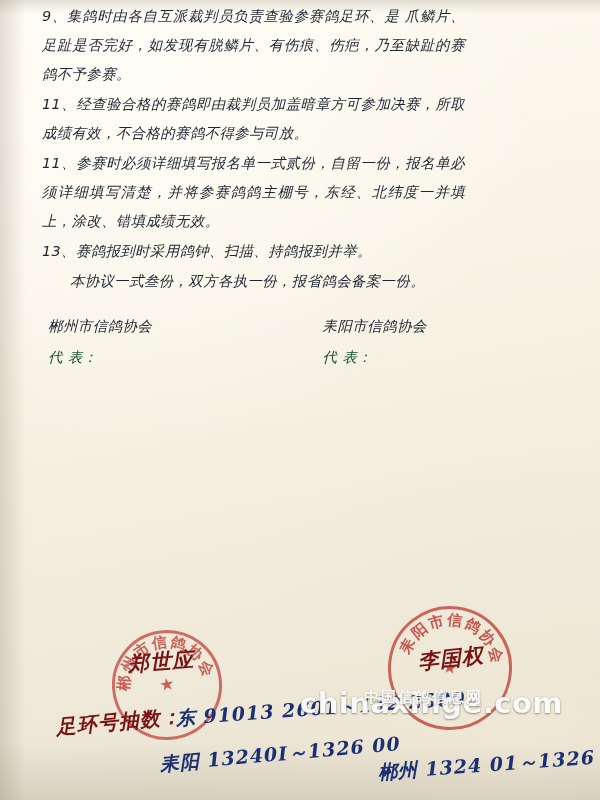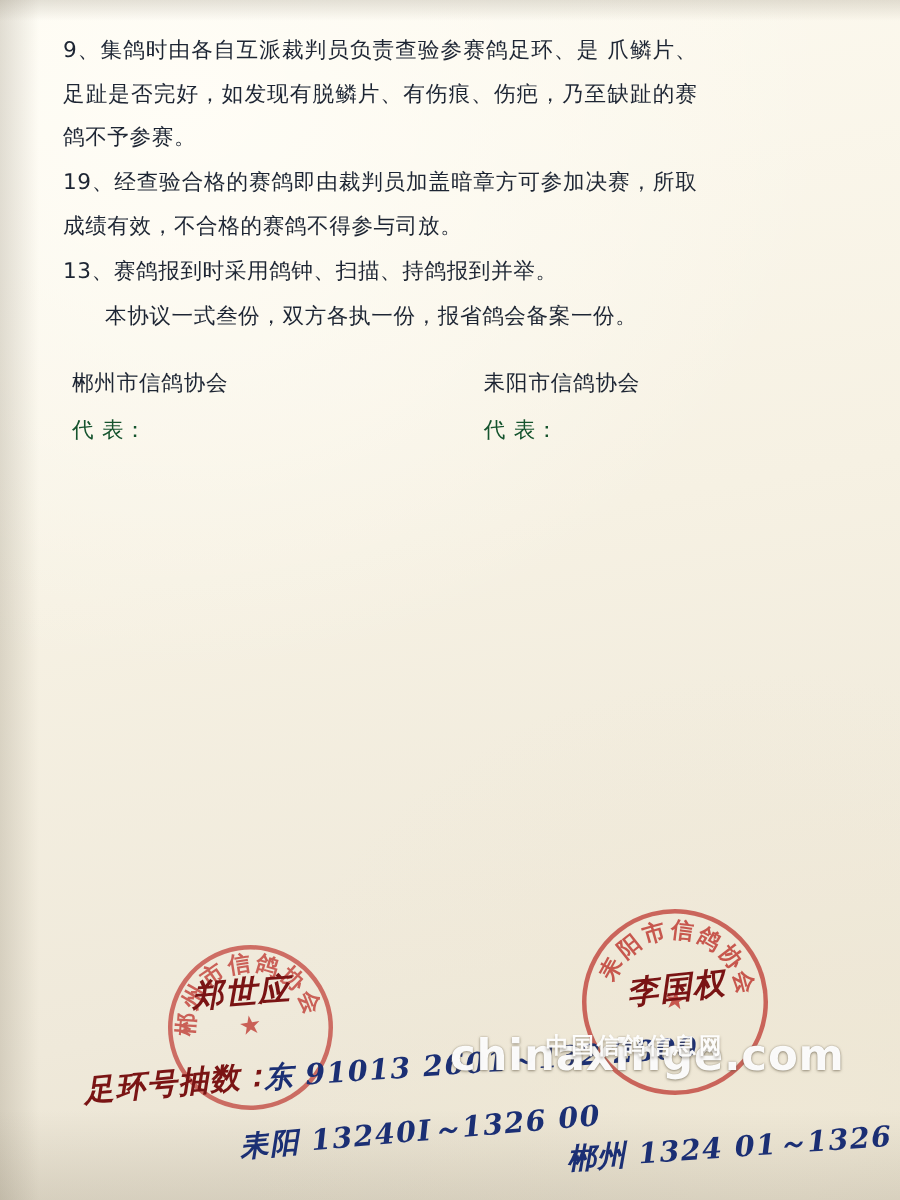--- a/index.html
+++ b/index.html
@@ -24,22 +24,23 @@
   .shadow-top{
     position:absolute;left:0;top:0;width:600px;height:14px;
     background:linear-gradient(to bottom, rgba(120,110,90,0.20), rgba(120,110,90,0));
   }
   .shadow-bottom{
     position:absolute;left:0;bottom:0;width:600px;height:60px;
     background:linear-gradient(to top, rgba(120,110,90,0.18), rgba(120,110,90,0));
   }
   .doc{
     position:absolute;left:0;top:0;width:499px;height:800px;
-    padding:20px 34px 0 42px;
+    padding:2px 34px 0 42px;
     box-sizing:border-box;
+    font-style:italic;
   }
   .para{
     color:#1d2533;
     font-size:14.4px;
     line-height:29px;
     text-align:justify;
     margin:0 0 1px 0;
     letter-spacing:0.4px;
     text-indent:0;
   }
@@ -136,21 +137,22 @@
 <body>
 
 <div class="paper"></div>
 <div class="shadow-left"></div>
 <div class="shadow-top"></div>
 <div class="shadow-bottom"></div>
 
 <div class="doc">
 
   <p class="para">9、集鸽时由各自互派裁判员负责查验参赛鸽足环、是 爪鳞片、足趾是否完好，如发现有脱鳞片、有伤痕、伤疤，乃至缺趾的赛鸽不予参赛。</p>
-  <p class="para">19、经查验合格的赛鸽即由裁判员加盖暗章方可参加决赛，所取成绩有效，不合格的赛鸽不得参与司放。</p>
+  <p class="para">11、经查验合格的赛鸽即由裁判员加盖暗章方可参加决赛，所取成绩有效，不合格的赛鸽不得参与司放。</p>
+  <p class="para">11、参赛时必须详细填写报名单一式贰份，自留一份，报名单必须详细填写清楚，并将参赛鸽鸽主棚号，东经、北纬度一并填上，涂改、错填成绩无效。</p>
   <p class="para">13、赛鸽报到时采用鸽钟、扫描、持鸽报到并举。</p>
   <p class="para indent">本协议一式叁份，双方各执一份，报省鸽会备案一份。</p>
 
   <div class="sign-row">
     <div class="sign-col left">
       <div class="sign-org">郴州市信鸽协会</div>
       <div class="sign-rep">代   表：</div>
     </div>
     <div class="sign-col right">
       <div class="sign-org">耒阳市信鸽协会</div>

